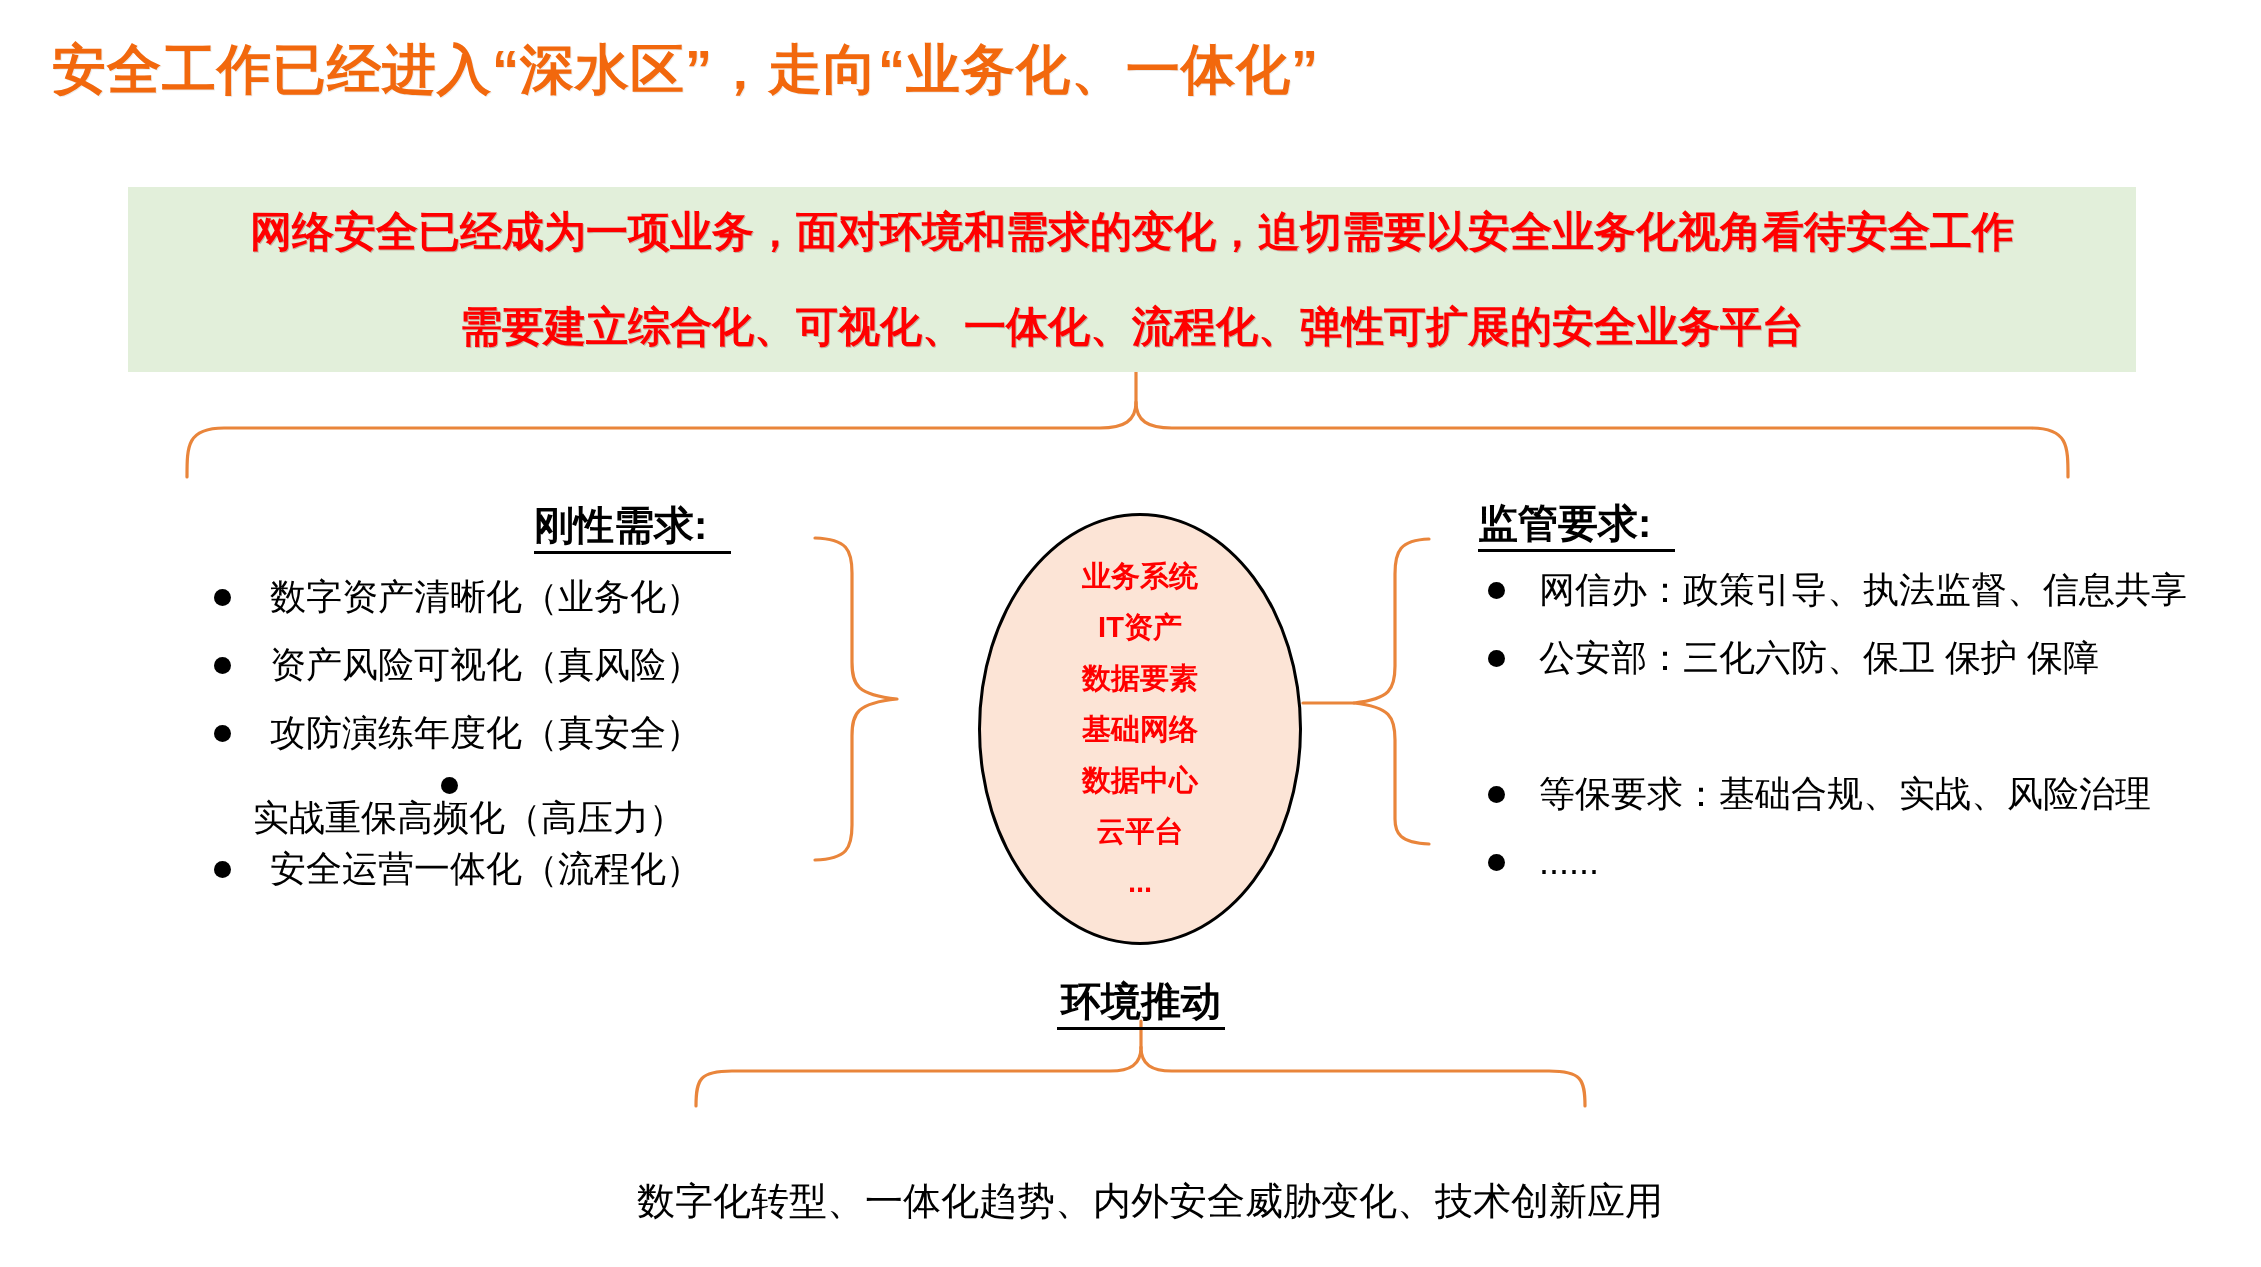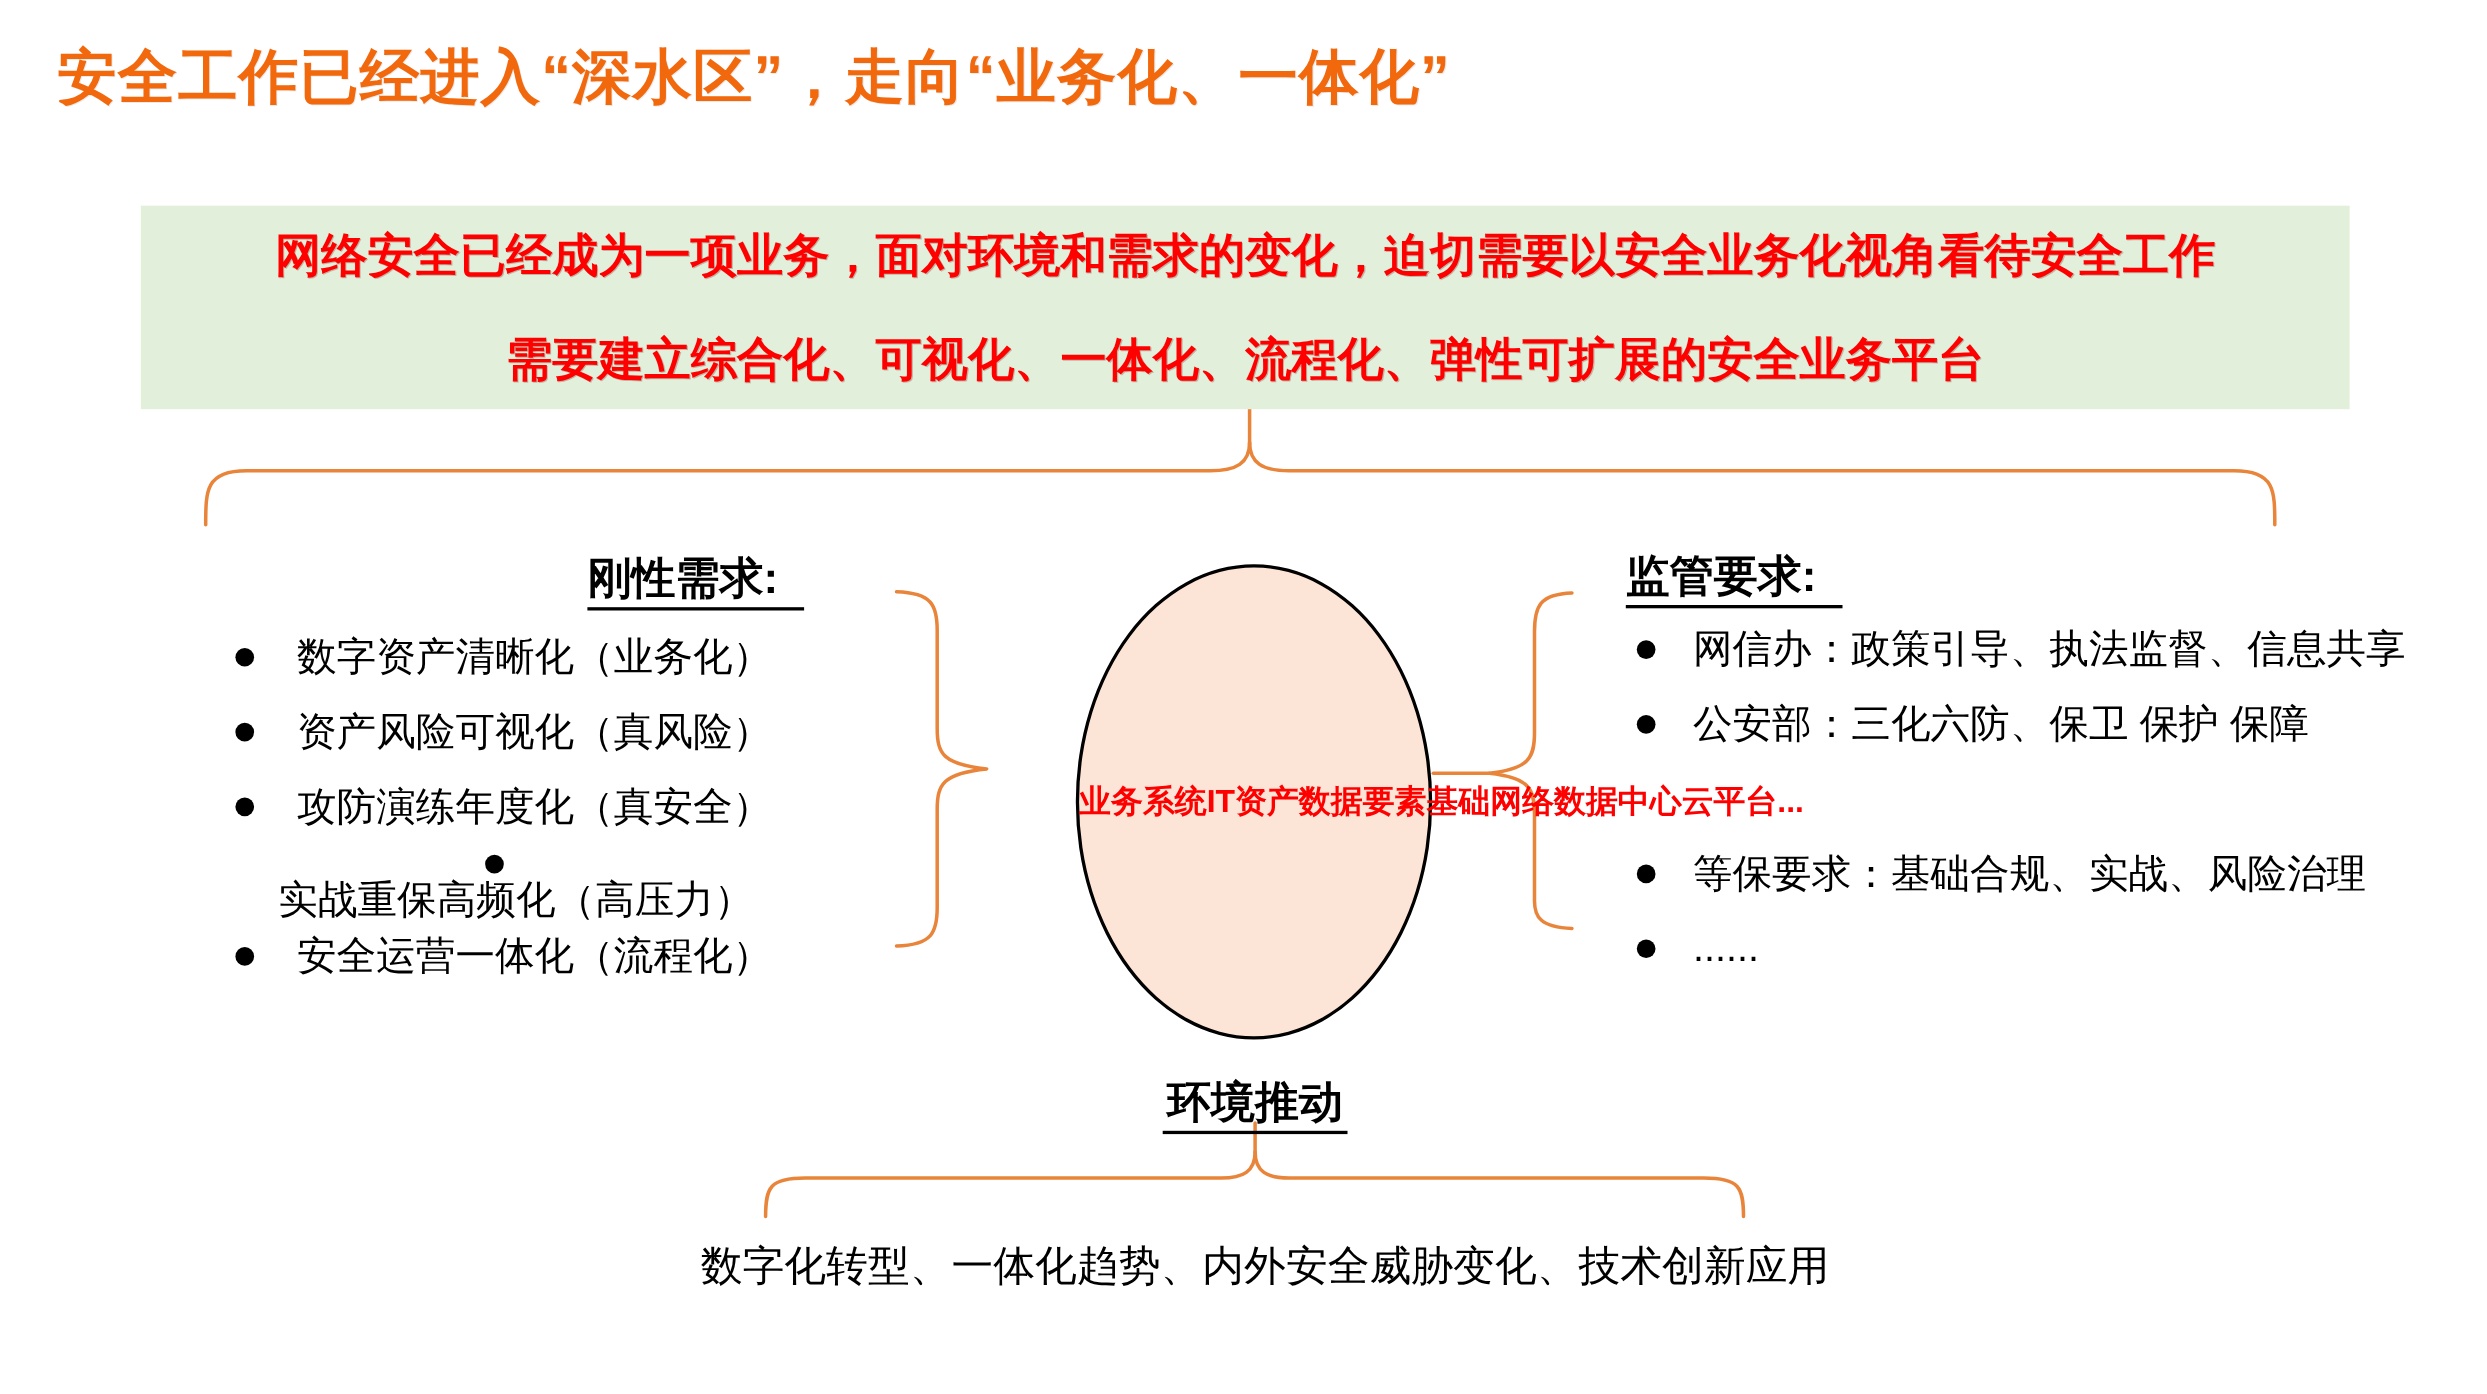--- a/index.html
+++ b/index.html
@@ -44,21 +44,21 @@
   }
   .protect-label span{
     font-size:40px;font-weight:800;color:#000;
     border-bottom:3px solid #000;padding-bottom:2px;white-space:nowrap;
   }
 
   .ellipse{
     position:absolute;left:978px;top:513px;width:324px;height:432px;z-index:2;
     background:var(--ellipse_fill);border:3.5px solid var(--ellipse_border);border-radius:50%;
     box-sizing:border-box;
-    display:flex;flex-direction:row;justify-content:space-between;align-items:center;
+    display:flex;flex-direction:column;justify-content:space-between;align-items:center;
     padding:44px 0;
   }
   .ellipse .e-item{
     font-size:29px;line-height:32px;font-weight:800;color:var(--ellipse_text);white-space:nowrap;
   }
 
   .col-heading{position:absolute;z-index:2;white-space:nowrap;}
   .col-heading span{
     font-size:40px;font-weight:800;color:#000;
     border-bottom:3.5px solid #000;padding:0 24px 4px 0;white-space:nowrap;
@@ -77,21 +77,21 @@
   .right-row .row-text{margin-left:34px;}
 
   .env-heading{
     position:absolute;left:1014px;top:974px;width:254px;text-align:center;z-index:2;
   }
   .env-heading span{
     font-size:40px;font-weight:800;color:#000;
     border-bottom:3.5px solid #000;padding:0 4px 4px 4px;white-space:nowrap;
   }
   .bottom-text{
-    position:absolute;left:150px;top:1128px;width:2000px;text-align:center;z-index:2;
+    position:absolute;left:150px;top:1177px;width:2000px;text-align:center;z-index:2;
     font-size:38px;line-height:48px;color:#000;white-space:nowrap;
   }
 </style>
 </head>
 <body>
 
 <div class="canvas">
 
   <svg class="lines" viewBox="0 0 2261 1267" xmlns="http://www.w3.org/2000/svg">
     <path class="brace" d="M1136 371 L1136 404"></path>

